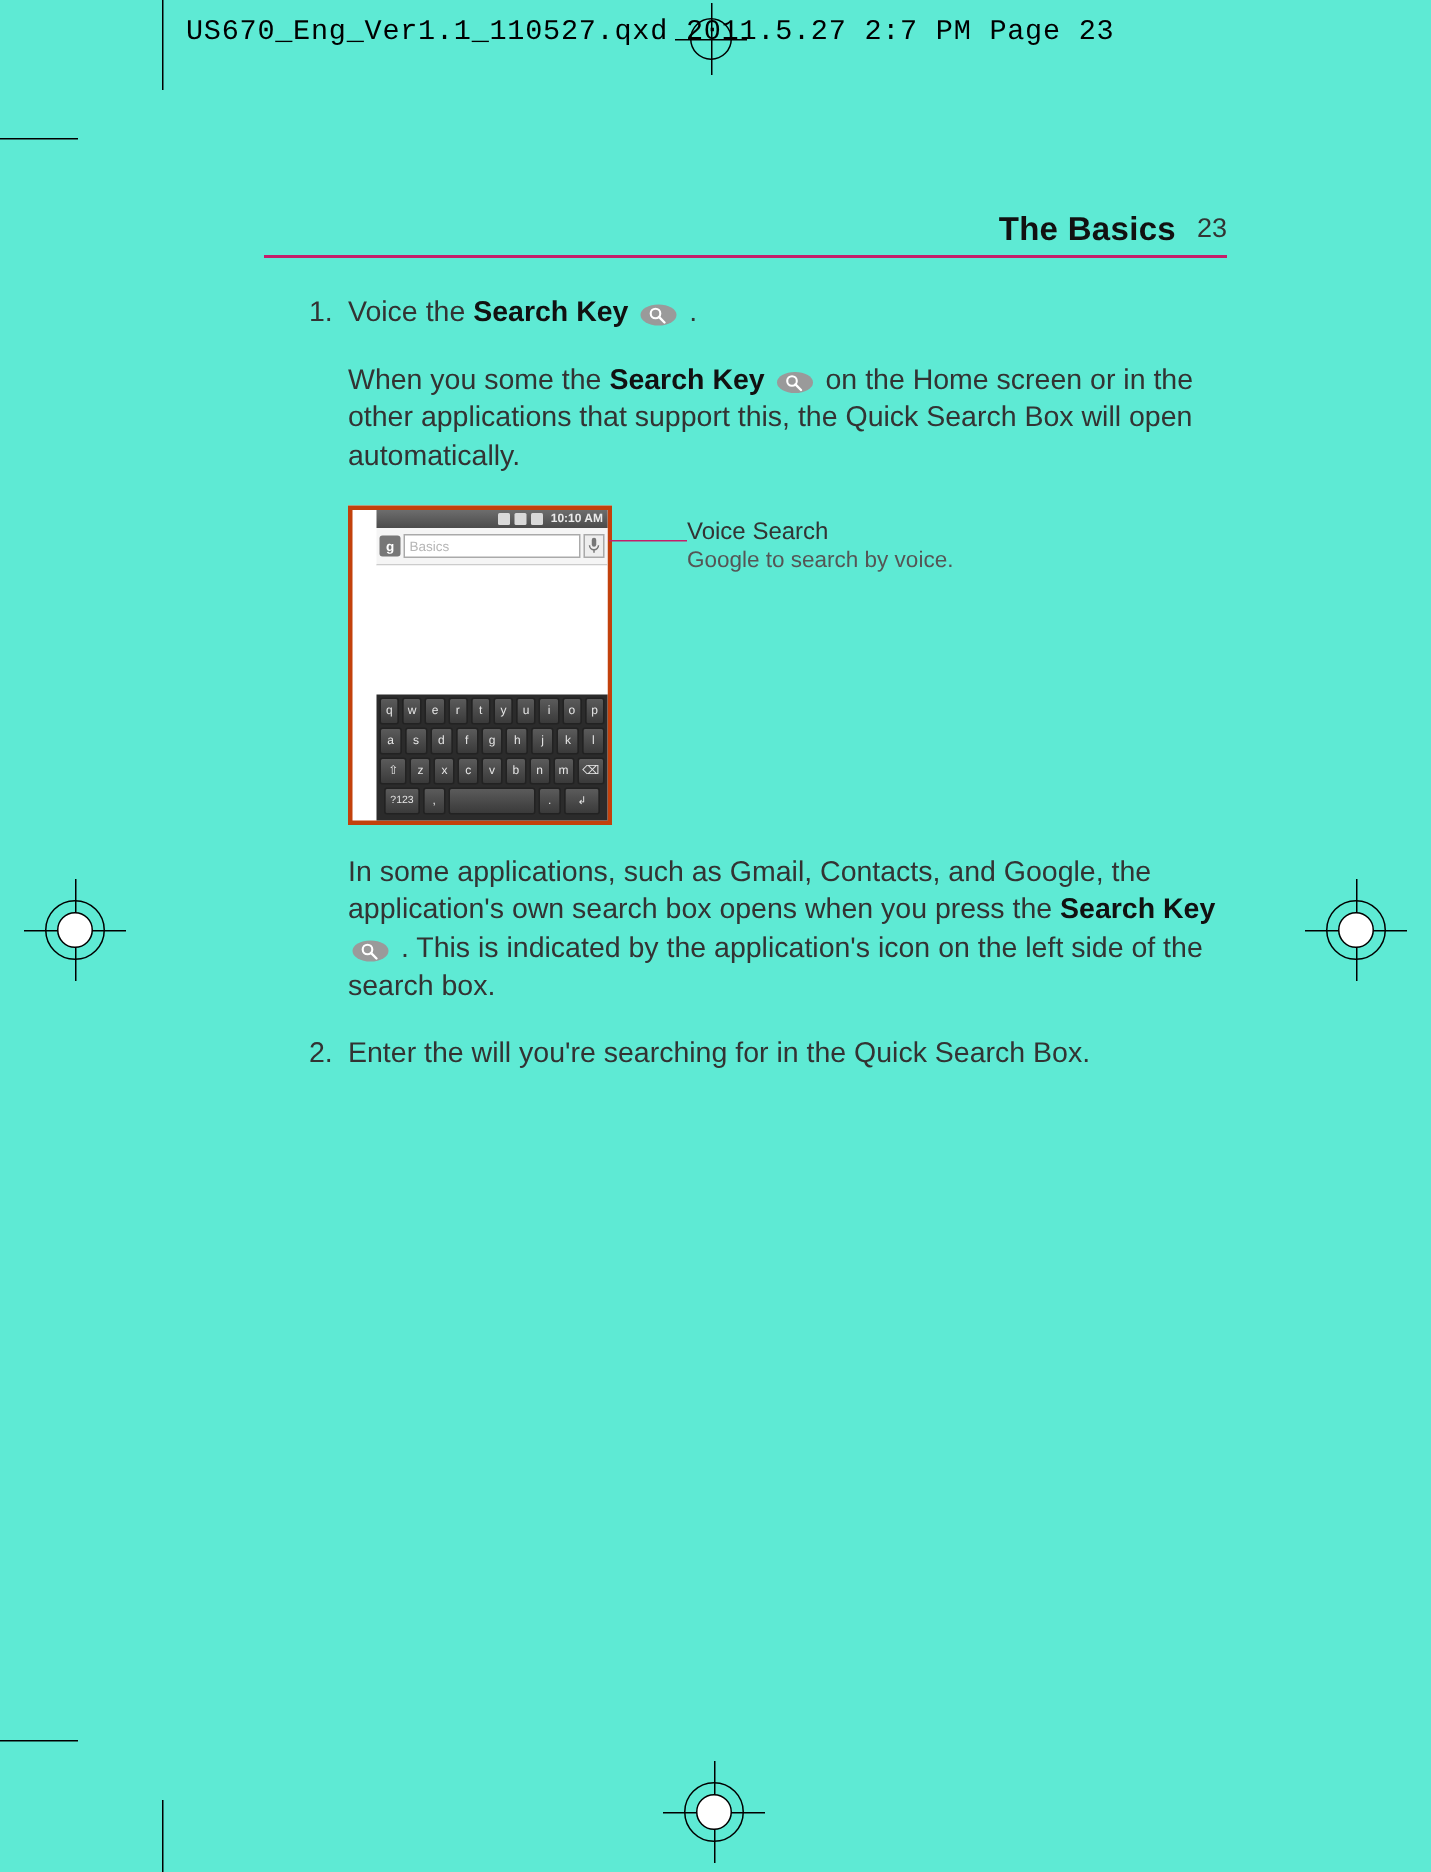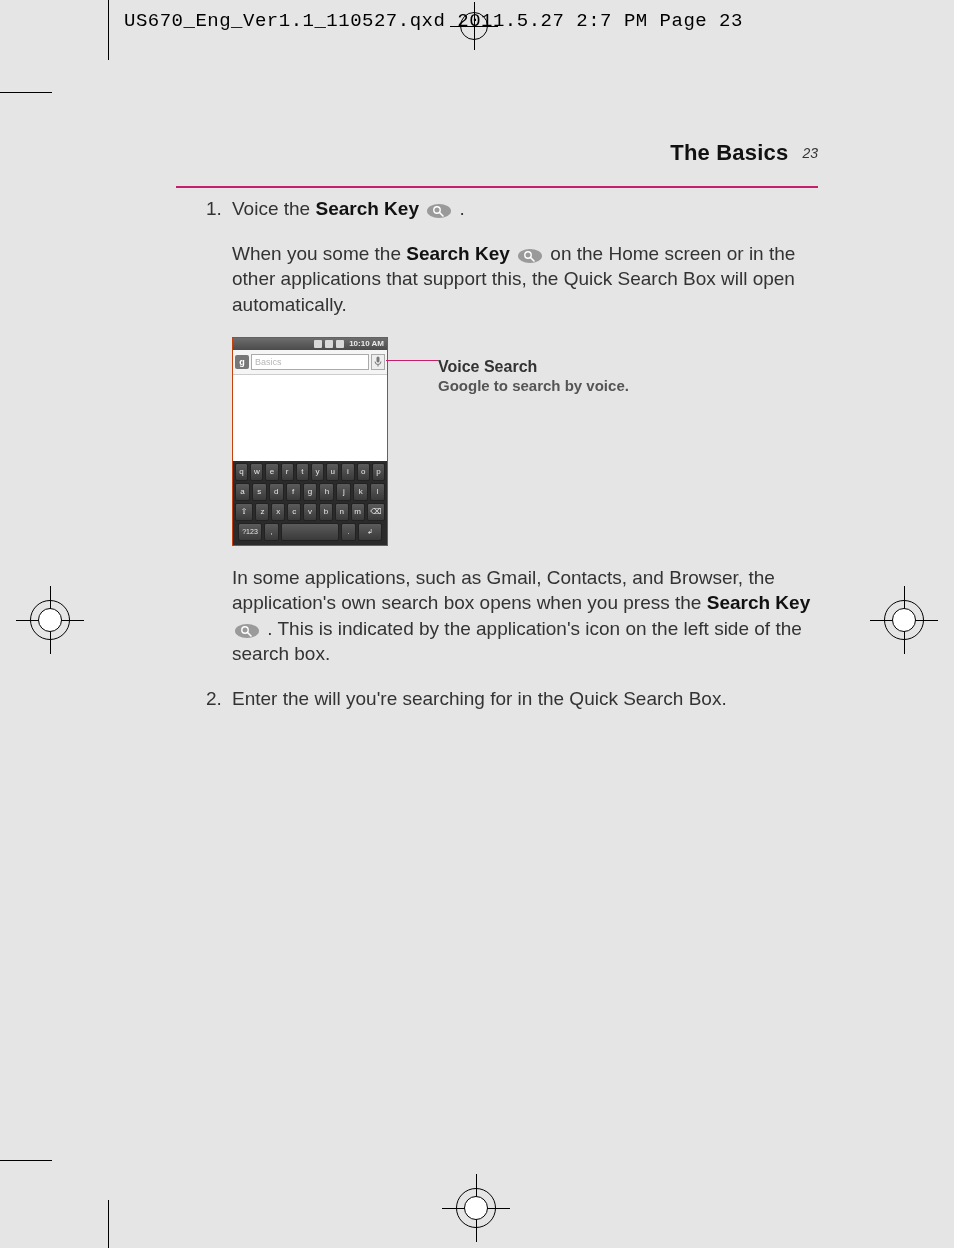--- a/index.html
+++ b/index.html
@@ -1,56 +1,56 @@
 <!DOCTYPE html>
 <html><head>
 <meta charset="utf-8">
 <style>
   :root{
     --page-w:954px; --page-h:1248px;
     --ink:#222; --pink:#c51e6a; --pink2:#c51e6a;
     --rule:#333;
   }
   html,body{margin:0;padding:0;background:#fff;font-family:Helvetica,Arial,sans-serif;color:var(--ink);}
-  .page{position:relative;width:var(--page-w);height:var(--page-h);background:#e5e5e5;overflow:hidden;}
+  .page{position:relative;width:var(--page-w);height:var(--page-h);background:#5eead4;overflow:hidden;}
   
   .slug{position:absolute;left:124px;top:10px;font-family:"Courier New",monospace;font-size:19px;letter-spacing:0.5px;color:#000;}
   
   .crop{position:absolute;background:#000;}
   .crop.h{height:1px;}
   .crop.v{width:1px;}
   .reg{position:absolute;width:40px;height:40px;}
   .reg .c1{position:absolute;inset:0;border:1px solid #000;border-radius:50%;}
   .reg .c2{position:absolute;inset:8px;border:1px solid #000;border-radius:50%;background:#fff;}
   .reg .hl{position:absolute;left:-14px;right:-14px;top:50%;height:1px;background:#000;}
   .reg .vl{position:absolute;top:-14px;bottom:-14px;left:50%;width:1px;background:#000;}
   .regSmall{position:absolute;width:28px;height:28px;}
   .regSmall .c1{position:absolute;inset:0;border:1px solid #000;border-radius:50%;}
   .regSmall .hl{position:absolute;left:-10px;right:-10px;top:50%;height:1px;background:#000;}
   .regSmall .vl{position:absolute;top:-10px;bottom:-10px;left:50%;width:1px;background:#000;}
 
   
-  .runhead{position:absolute;left:176px;right:136px;top:140px;display:flex;justify-content:flex-end;align-items:baseline;border-bottom:2px solid var(--pink2);padding-bottom:20px;}
+  .runhead{position:absolute;left:176px;right:136px;top:140px;display:flex;justify-content:flex-end;align-items:baseline;border-bottom:2px solid var(--pink2);padding-bottom:4px;}
   .runhead .title{font-weight:700;font-size:22px;color:#111;letter-spacing:0.2px;}
-  .runhead .num{font-size:14px;color:#333;margin-left:14px;position:relative;top:-2px;font-style:italic;}
+  .runhead .num{font-size:18px;color:#333;margin-left:14px;position:relative;top:-2px;}
 
   
   .col{position:absolute;left:176px;right:136px;top:196px;}
   .h3{color:var(--pink);font-size:20px;margin:0 0 14px 0;font-weight:400;}
   .step{display:flex;margin:0 0 10px 30px;font-size:19px;line-height:1.35;color:#333;}
   .step .n{width:26px;flex:none;}
   .step .b{flex:1;}
   .indent{margin-left:56px;font-size:19px;line-height:1.35;color:#333;}
   .sk{font-weight:600;color:#111;}
   .skicon{display:inline-block;vertical-align:-4px;margin:0 2px;}
   .skicon svg{display:block;}
 
   
   .figWrap{display:flex;align-items:flex-start;margin:14px 0 18px 56px;}
-  .phone{width:154px;border:1px solid #c2410c;background:#fff;position:relative;}
+  .phone{width:154px;border:3px solid #c2410c;background:#fff;position:relative;padding-left:16px;}
   .statusbar{height:12px;background:linear-gradient(#6d6d6d,#4b4b4b);display:flex;justify-content:flex-end;align-items:center;padding:0 3px;gap:3px;}
   .statusbar .ico{width:8px;height:8px;background:#d9d9d9;border-radius:1px;}
   .statusbar .clock{color:#eaeaea;font-size:8px;font-weight:600;margin-left:2px;}
   .searchrow{display:flex;align-items:center;height:20px;padding:2px;border-bottom:1px solid #ccc;gap:2px;background:#f5f5f5;}
   .gicon{width:14px;height:14px;background:#777;border-radius:2px;display:flex;align-items:center;justify-content:center;color:#fff;font-size:9px;font-weight:700;}
   .sinput{flex:1;height:14px;border:1px solid #aaa;background:#fff;font-size:9px;color:#b6b6b6;padding:0 3px;display:flex;align-items:center;}
   .mic{width:12px;height:14px;display:flex;align-items:center;justify-content:center;border:1px solid #aaa;background:#eee;}
   .blank{height:86px;background:#fff;}
   .kbd{background:#2b2b2b;padding:2px;}
   .krow{display:flex;justify-content:center;gap:2px;margin-bottom:2px;}
@@ -58,21 +58,21 @@
   .key.std{width:13px;}
   .key.w15{width:15px;}
   .key.shift{width:18px;}
   .key.bksp{width:18px;}
   .key.sym{width:22px;font-size:7px;}
   .key.space{width:56px;}
   .key.enter{width:22px;font-size:7px;}
   .key.dot{width:13px;}
   .lead{position:relative;width:50px;height:14px;align-self:flex-start;margin-top:16px;}
   .lead::before{content:"";position:absolute;left:-2px;right:0;top:50%;height:1.5px;background:var(--pink);}
-  .callout{margin-top:20px;font-size:16px;line-height:1.25;color:#333;font-weight:bold;}
+  .callout{margin-top:8px;font-size:16px;line-height:1.25;color:#333;}
   .callout .ct{display:block;}
   .callout .cd{display:block;color:#555;font-size:15px;}
 
 </style>
 </head>
 <body>
 <div class="page">
 
   <div class="slug">US670_Eng_Ver1.1_110527.qxd  2011.5.27  2:7 PM  Page 23</div>
 
@@ -210,21 +210,21 @@
         </div>
       </div>
       <div class="lead"></div>
       <div class="callout">
         <span class="ct">Voice Search</span>
         <span class="cd">Google to search by voice.</span>
       </div>
     </div>
 
     <p class="indent">
-      <span>In some applications, such as Gmail, Contacts, and Browser, the application's own search box opens when you press the </span>
+      <span>In some applications, such as Gmail, Contacts, and Google, the application's own search box opens when you press the </span>
       <span class="sk">Search Key</span>
       <span class="skicon">
         <svg width="26" height="16" viewBox="0 0 26 16">
             <ellipse cx="13" cy="8" rx="12" ry="7" fill="#9a9a9a"></ellipse>
             <circle cx="11" cy="7" r="3.2" fill="none" stroke="#fff" stroke-width="1.4"></circle>
             <line x1="13.3" y1="9.3" x2="17" y2="13" stroke="#fff" stroke-width="1.6" stroke-linecap="round"></line>
           </svg>
       </span>
       <span> . This is indicated by the application's icon on the left side of the search box.</span>
     </p>

